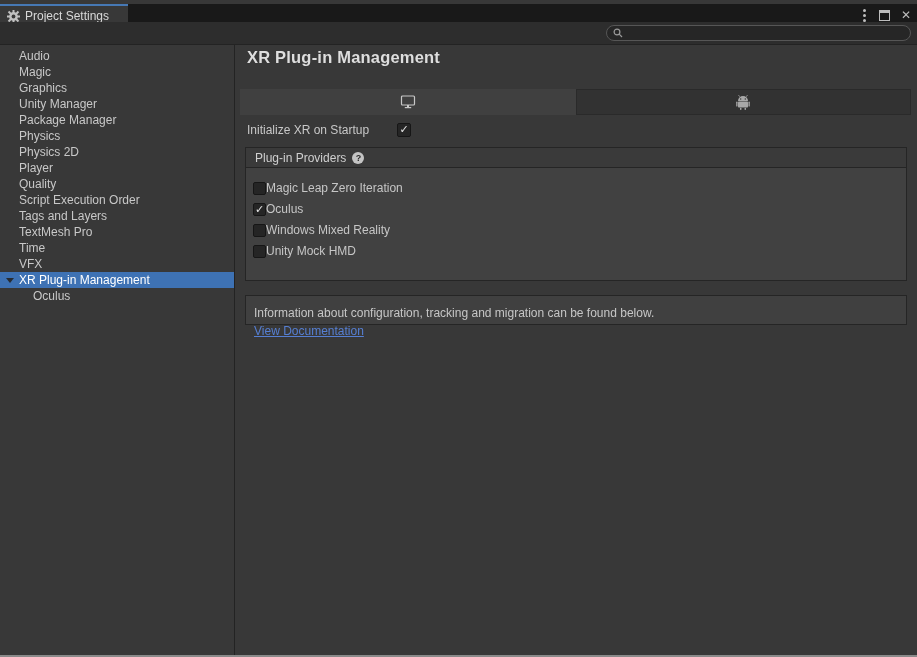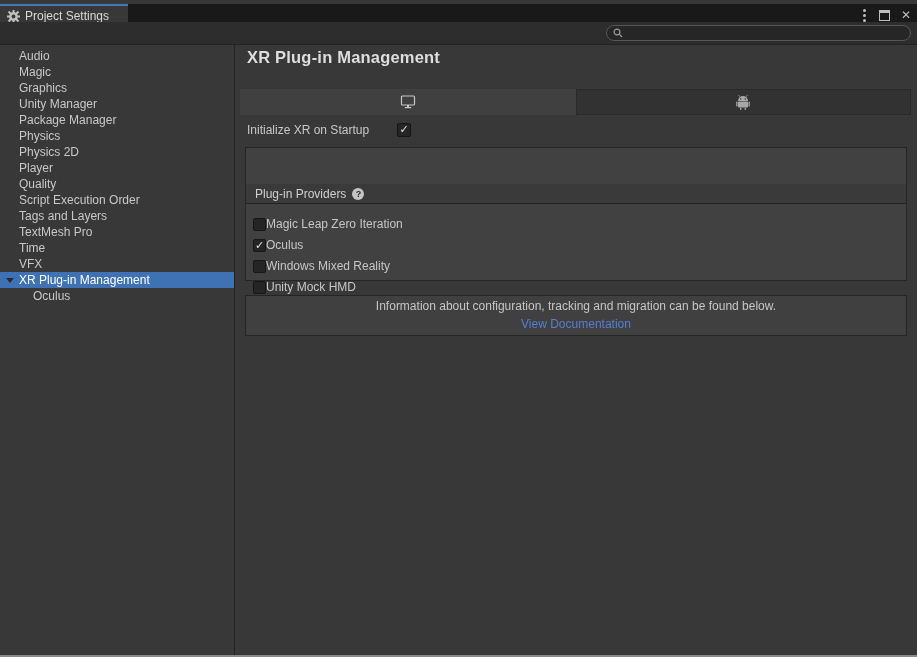--- a/index.html
+++ b/index.html
@@ -58,36 +58,36 @@
     width:14px;height:14px;background:#252525;border:1px solid #161616;border-radius:2px;
     display:flex;align-items:center;justify-content:center;cursor:pointer;flex:none;
   }
   .cb .check{color:#E6E6E6;font-size:11px;line-height:11px;font-family:"DejaVu Sans",sans-serif;}
   .providers-box{
     position:absolute;left:10px;right:10px;top:102px;height:134px;
     background:#414141;border:1px solid #252525;
   }
   .providers-header{
     height:20px;background:#3A3A3A;border-bottom:1px solid #252525;
-    display:flex;align-items:center;gap:6px;padding-left:9px;color:#CFCFCF;margin-top:36px;
+    display:flex;align-items:center;gap:6px;padding-left:9px;color:#CFCFCF;
   }
   .help-icon{
     width:12px;height:12px;border-radius:50%;background:#C4C4C4;color:#2A2A2A;
     font-size:9px;font-weight:bold;display:flex;align-items:center;justify-content:center;cursor:pointer;
   }
   .prov-list{padding-top:6px;}
   .prov-row{height:21px;display:flex;align-items:flex-end;padding-left:7px;}
   .prov-row .cb{width:13px;height:13px;}
   .prov-row .lbl{color:#C6C6C6;}
   .info-box{
-    position:absolute;left:10px;right:10px;top:250px;height:41px;
-    background:#404040;border:1px solid #252525;padding:3px 8px;text-align:center;
+    position:absolute;left:10px;right:10px;top:250px;height:30px;
+    background:#404040;border:1px solid #252525;padding:10px 8px;
   }
   .info-box .info-text{color:#C6C6C6;}
-  .info-box .doc-link{color:var(--link);display:inline-block;margin-top:4px;cursor:pointer;}
+  .info-box .doc-link{color:var(--link);text-decoration:underline;display:inline-block;margin-top:4px;cursor:pointer;}
   .bottom-edge{position:absolute;left:0;right:0;bottom:0;height:2px;background:#8A8A8A;}
 </style>
 </head>
 <body>
 
 <div class="titlebar">
   <div class="doc-tab">
     <span style="display:flex;">
       <svg width="13" height="13" viewBox="0 0 13 13">
         <g fill="#C0C0C0">

